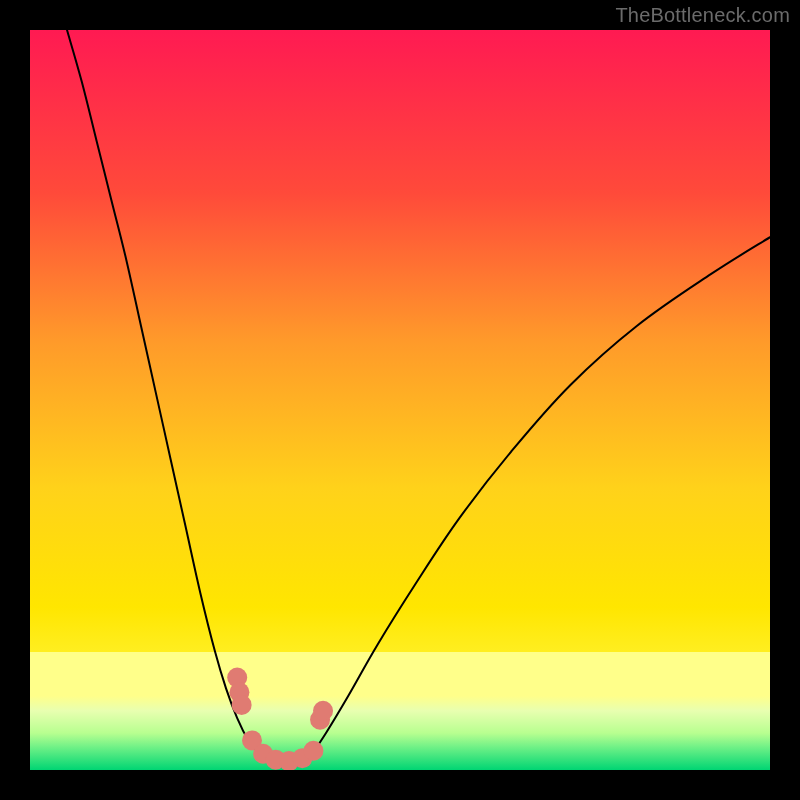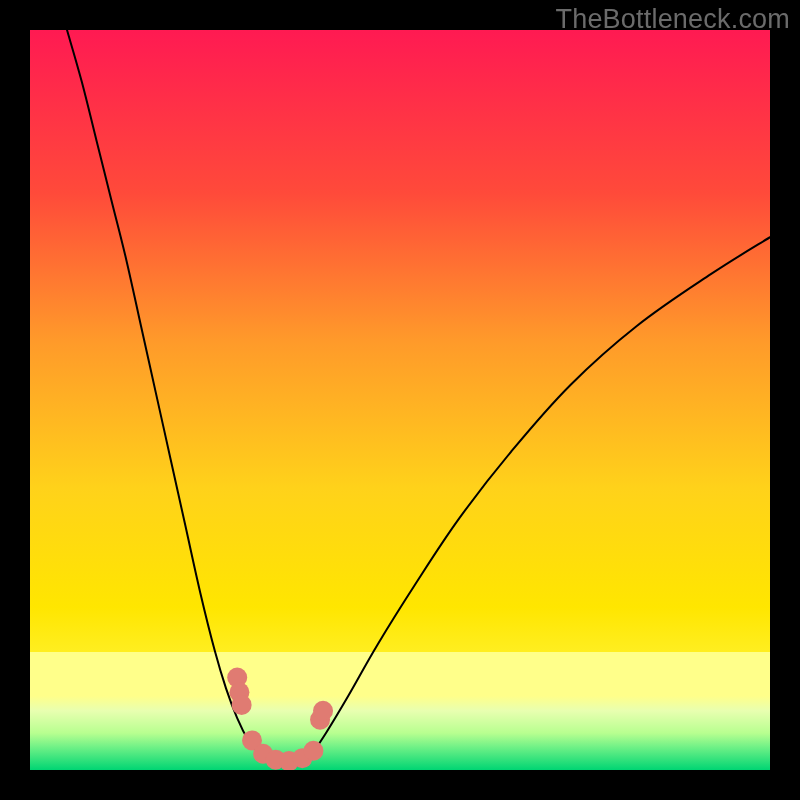--- a/index.html
+++ b/index.html
@@ -22,21 +22,21 @@
     top: 30px;
     width: 740px;
     height: 740px;
     overflow: hidden;
   }
   .watermark {
     position: absolute;
     top: 4px;
     right: 10px;
     color: #6b6b6b;
-    font-size: 27px;
+    font-size: 20px;
     font-weight: 500;
     letter-spacing: 0.2px;
     font-family: Arial, sans-serif;
   }
   svg { display: block; }
 </style>
 </head>
 <body>
 
 <div class="frame">

